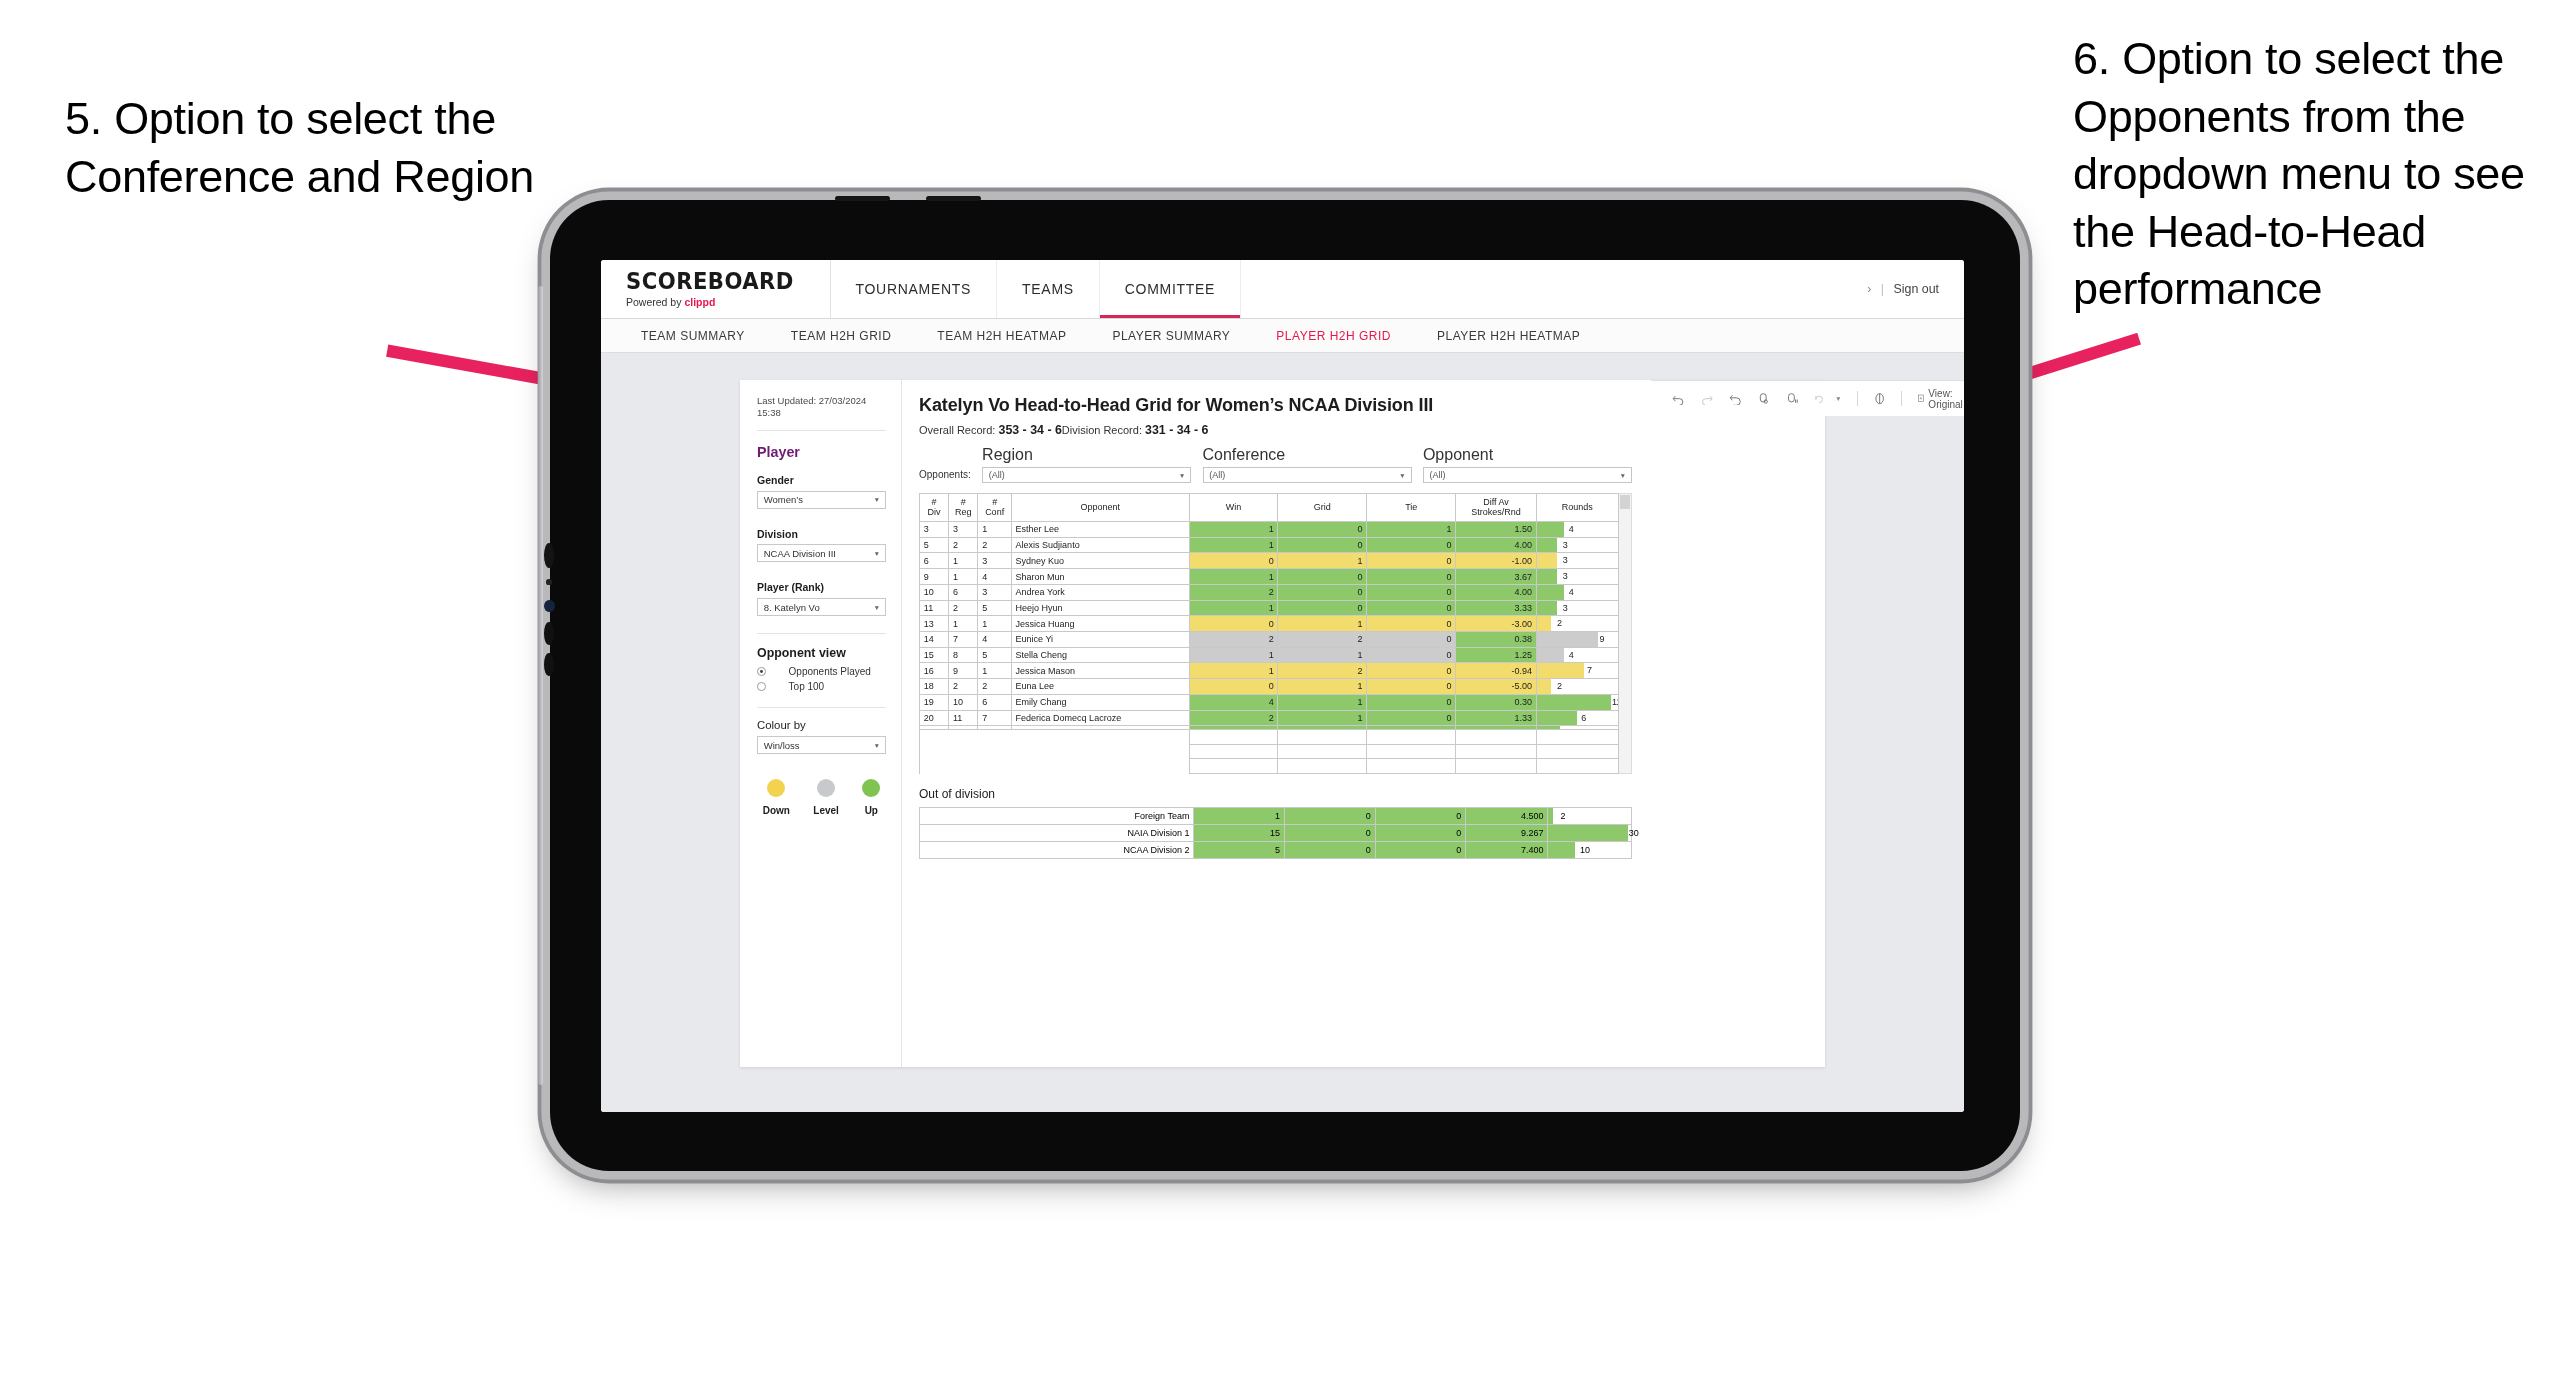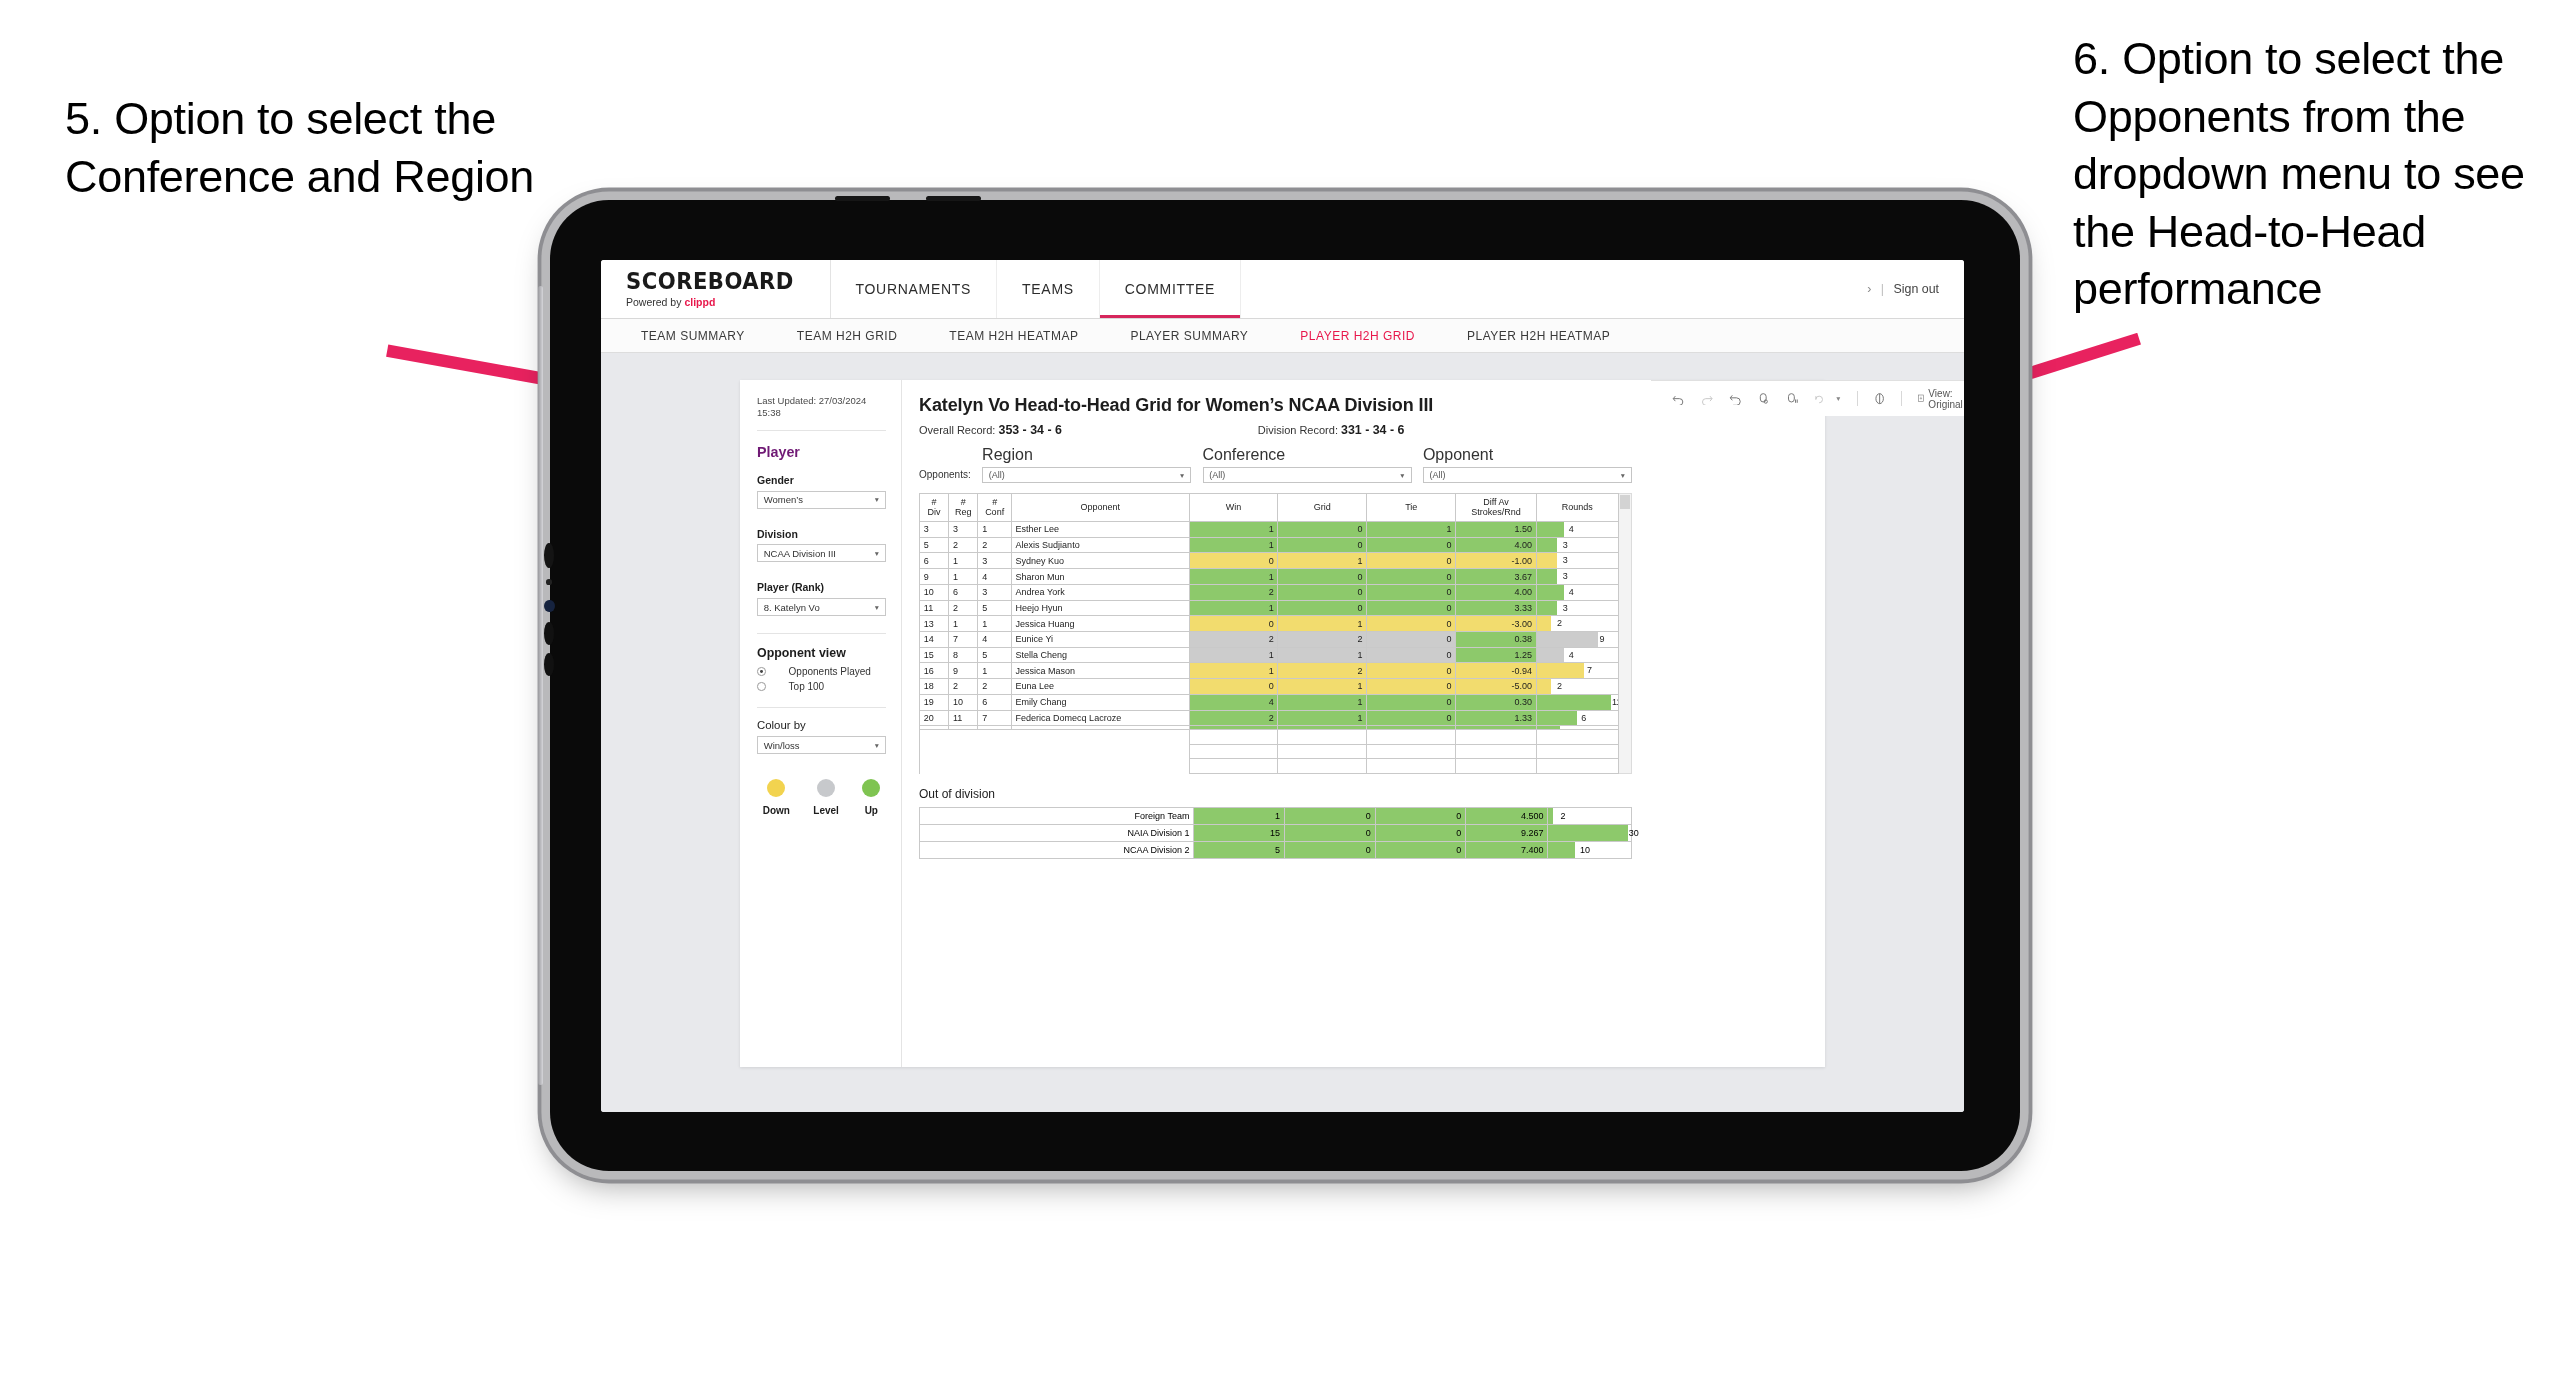--- a/index.html
+++ b/index.html
@@ -71,21 +71,21 @@
   .topnav-item.active::after {
     content:""; position:absolute; left:0; right:0; bottom:0; height:2.9px; background:#d6265c;
   }
   .signout { margin-left:auto; display:flex; align-items:center; gap:9.5px;
              padding-right:25px; font-size:12.4px; color:#444; }
   .signout .chev { color:#888; font-size:12.4px; }
   .signout .bar  { color:#bdbdbd; }
 
   
   #subtabs { background:#fbfbfb; height:34px; display:flex; align-items:center;
-             border-bottom:1px solid #dddddd; padding-left:19px; gap:10px; }
+             border-bottom:1px solid #dddddd; padding-left:19px; gap:4px; }
   .subtab { font-size:12px; letter-spacing:0.5px; color:#3a3a3a; padding:0 21px;
             cursor:pointer; white-space:nowrap;}
   .subtab.active { color:#e8174b; }
 
   
   #workspace { padding: 27px 0 0 0; height: calc(100% - 59px - 34px); background:#e8e9ec; }
   #card { margin: 0 auto; width: 1085px; background:#fff; height: 687px;
           box-shadow:0 1px 2.9px rgba(0,0,0,.10); display:flex; flex-direction:row; }
   #cardbody { flex:1; display:flex; min-height:0; }
 
@@ -109,21 +109,21 @@
                      border-radius:50%; background:#444; }
   .legend { display:flex; justify-content:space-between; padding: 0 5.7px; margin-top: 25px;}
   .legend .lg { text-align:center; }
   .dot { width:18px; height:18px; border-radius:50%; margin:0 auto 7.6px auto; }
   .lgtxt { font-size:10px; font-weight:bold; color:#1d1d1d; }
 
   
   #mainpane { flex:1; padding: 15px 19px 0 17px; min-width:0; display:flex; flex-direction:column;}
   .viz-title { font-size:18px; font-weight:bold; color:#1d1d1d; letter-spacing:-0.1px;}
   .rec-row { display:flex; margin-top:6.7px; font-size:11px; color:#333; }
-  .rec-row .rec2 { margin-left: 196px; }
+  .rec-row .rec2 { }
   .rec-row b { font-size:12.4px; color:#1d1d1d; }
 
   .filters { display:flex; align-items:flex-end; gap:11.4px; margin-top:9.5px; }
   .flabel-left { font-size:10px; color:#333; padding-bottom:2.9px; }
   .fgroup { width:209px; }
   .fgroup .ftitle { font-size:16px; color:#333; margin-bottom:2.9px;}
   .fsel { height:16px; border:1px solid #c5c5c5; background:#fff; font-size:9px; color:#555;
           display:flex; align-items:center; padding:0 5.7px; position:relative; cursor:pointer;}
   .fsel .caret { position:absolute; right:4.8px; font-size:6.7px; color:#666; }
 

